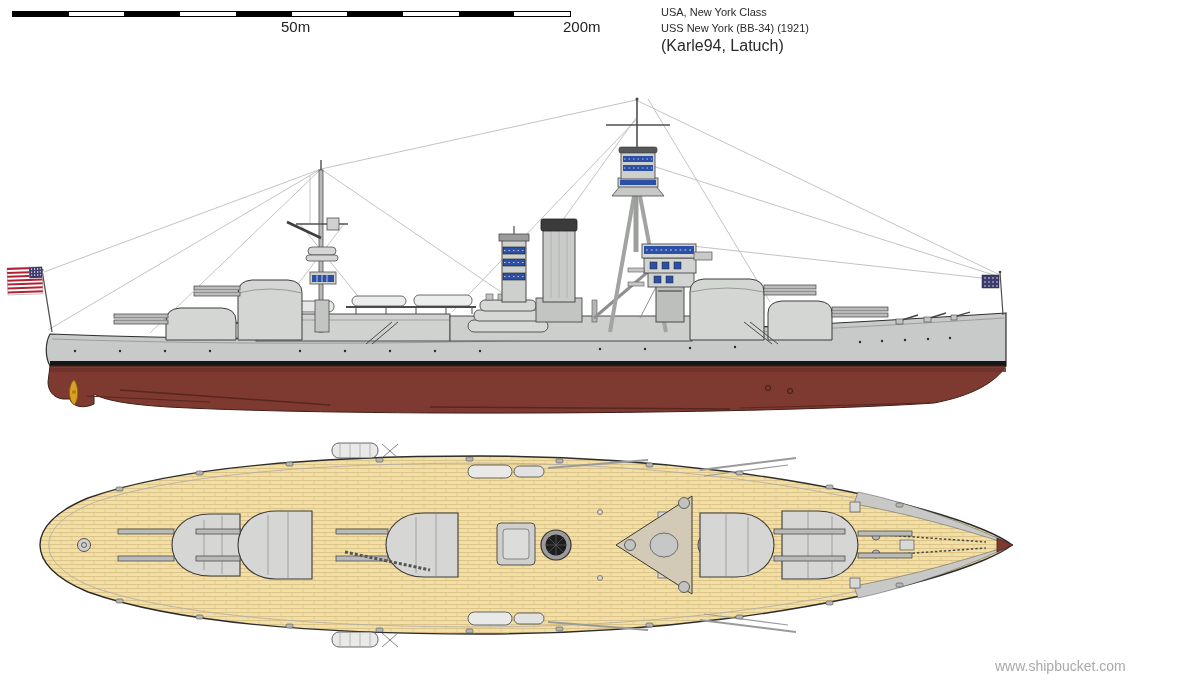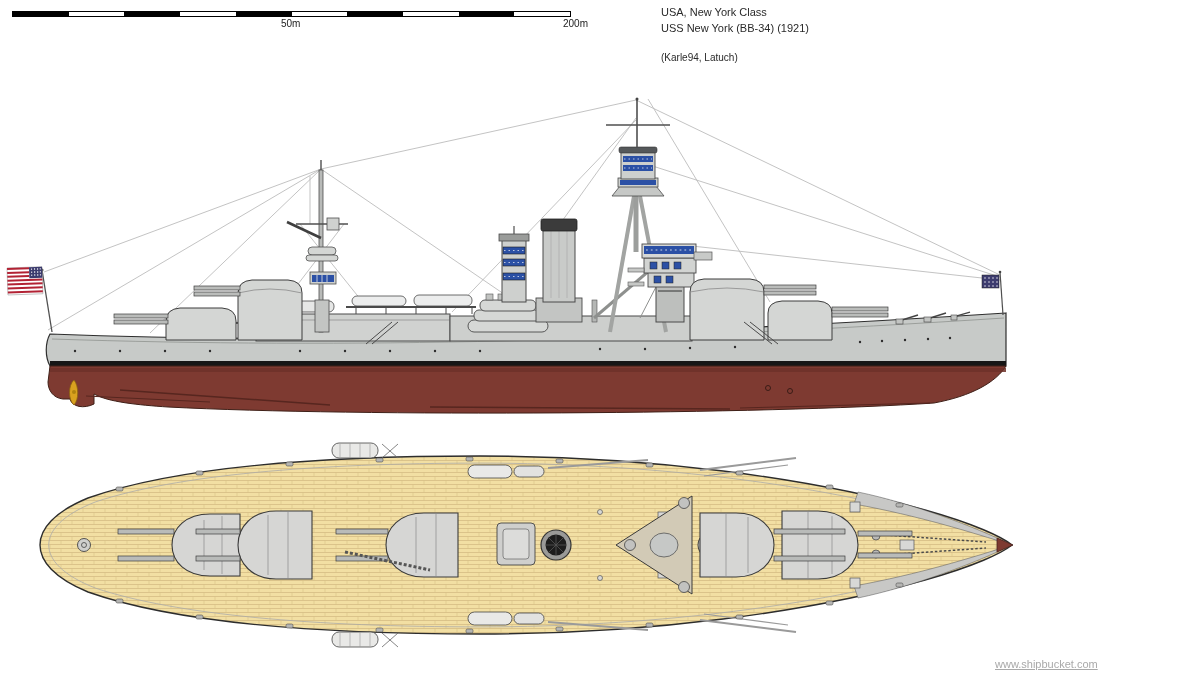--- a/index.html
+++ b/index.html
@@ -4,27 +4,27 @@
 <style>
   html,body{margin:0;padding:0;background:#fff;}
   .stage{position:relative;width:1200px;height:681px;background:#ffffff;overflow:hidden;
          font-family:"Liberation Sans",sans-serif;}
   .stage svg{position:absolute;left:0;top:0;}
   .scalebar{position:absolute;left:12px;top:11px;width:559px;height:6px;
             border:1px solid #000;box-sizing:border-box;display:flex;background:#fff;}
   .scalebar .seg{flex:1 1 0;height:100%;}
   .scalebar .seg:nth-child(odd){background:#000;}
   .scalebar .seg:nth-child(even){background:#fff;}
-  .scale-label{position:absolute;font-size:10px;color:#222;white-space:nowrap;}
+  .scale-label{position:absolute;font-size:15px;color:#222;white-space:nowrap;}
   .lbl50{left:281px;top:18px;}
   .lbl100{left:563px;top:18px;}
   .titleblock{position:absolute;left:661px;top:4px;color:#2a2a2a;}
   .titleblock .t1{font-size:11px;line-height:16px;}
-  .titleblock .t2{font-size:10px;line-height:14px;margin-top:15px;}
-  .watermark{position:absolute;left:995px;top:658px;font-size:11px;color:#a9a9a9;text-decoration:underline;}
+  .titleblock .t2{font-size:16px;line-height:14px;margin-top:3px;}
+  .watermark{position:absolute;left:995px;top:658px;font-size:14px;color:#a9a9a9;}
 </style>
 </head>
 <body>
 
 <div class="stage">
 
   <div class="scalebar">
     <span class="seg"></span>
     <span class="seg"></span>
     <span class="seg"></span>

